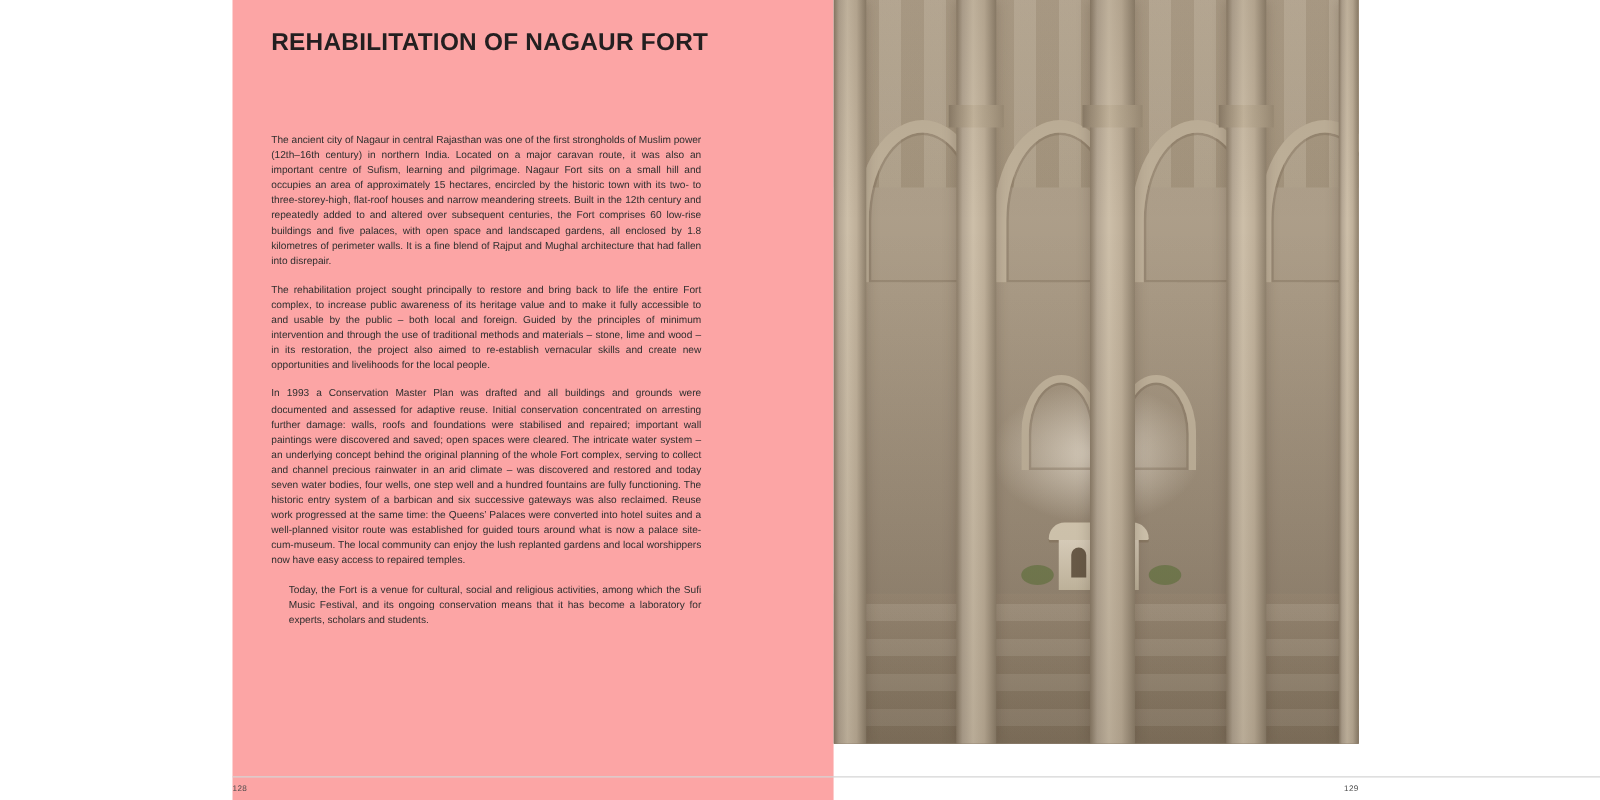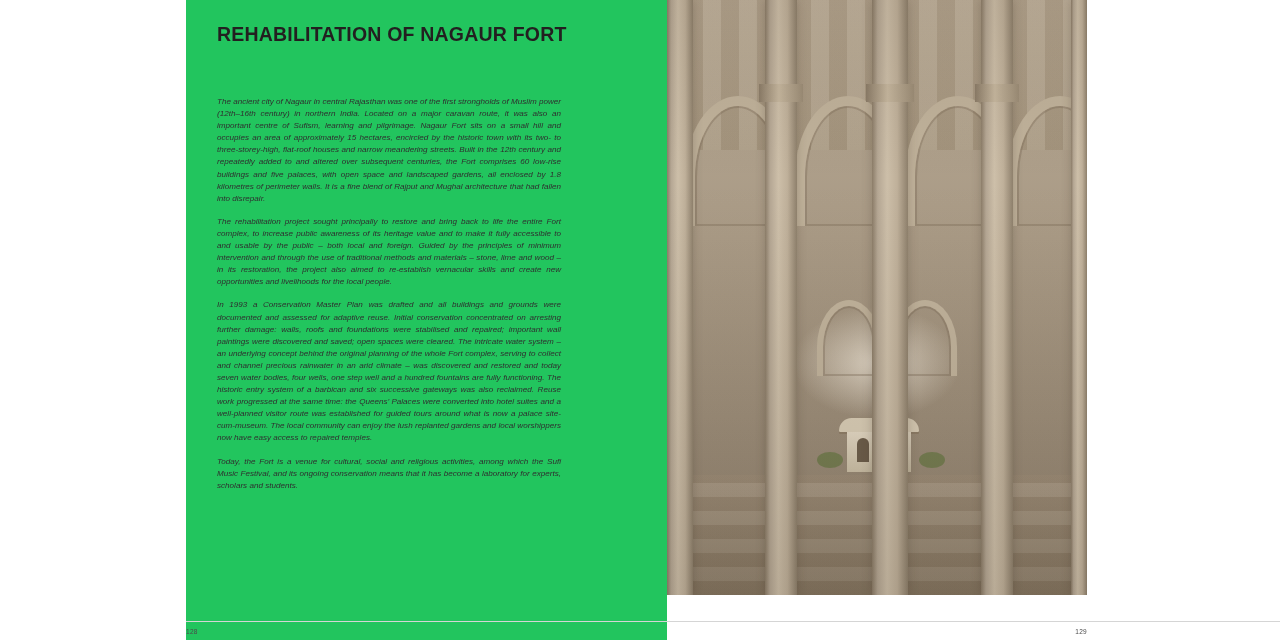--- a/index.html
+++ b/index.html
@@ -26,21 +26,21 @@
     width: 186px;
     height: 640px;
     background: #ffffff;
     flex: 0 0 186px;
   }
   .page-left {
     position: relative;
     flex: 0 0 481px;
     width: 481px;
     height: 640px;
-    background: #22c55e;
+    background: #fca5a5;
   }
   .page-right {
     position: relative;
     flex: 0 0 420px;
     width: 420px;
     height: 640px;
     background: #ffffff;
   }
   .gutter-right {
     flex: 1 1 auto;
@@ -67,34 +67,33 @@
     font-size: 11.5px;
     font-weight: bold;
     color: #231f20;
     margin: 3px 0 0 0;
     letter-spacing: 0.1px;
   }
 
   .body-col {
     position: absolute;
     left: 31px;
-    top: 96px;
+    top: 106px;
     width: 344px;
-    font-style: italic;
   }
   .para {
     font-size: 8.1px;
     line-height: 1.495;
     color: #2f2f2f;
     margin: 0 0 11px 0;
     text-align: justify;
     text-justify: inter-word;
     hyphens: none;
   }
-  .para:last-child { margin-bottom: 0; }
+  .para:last-child { margin-bottom: 0; margin-left: 14px; }
 
   
   .photo-wrap {
     position: absolute;
     left: 0px;
     top: 0px;
     width: 420px;
     height: 595px;
     overflow: hidden;
     background: #8d7f70;

